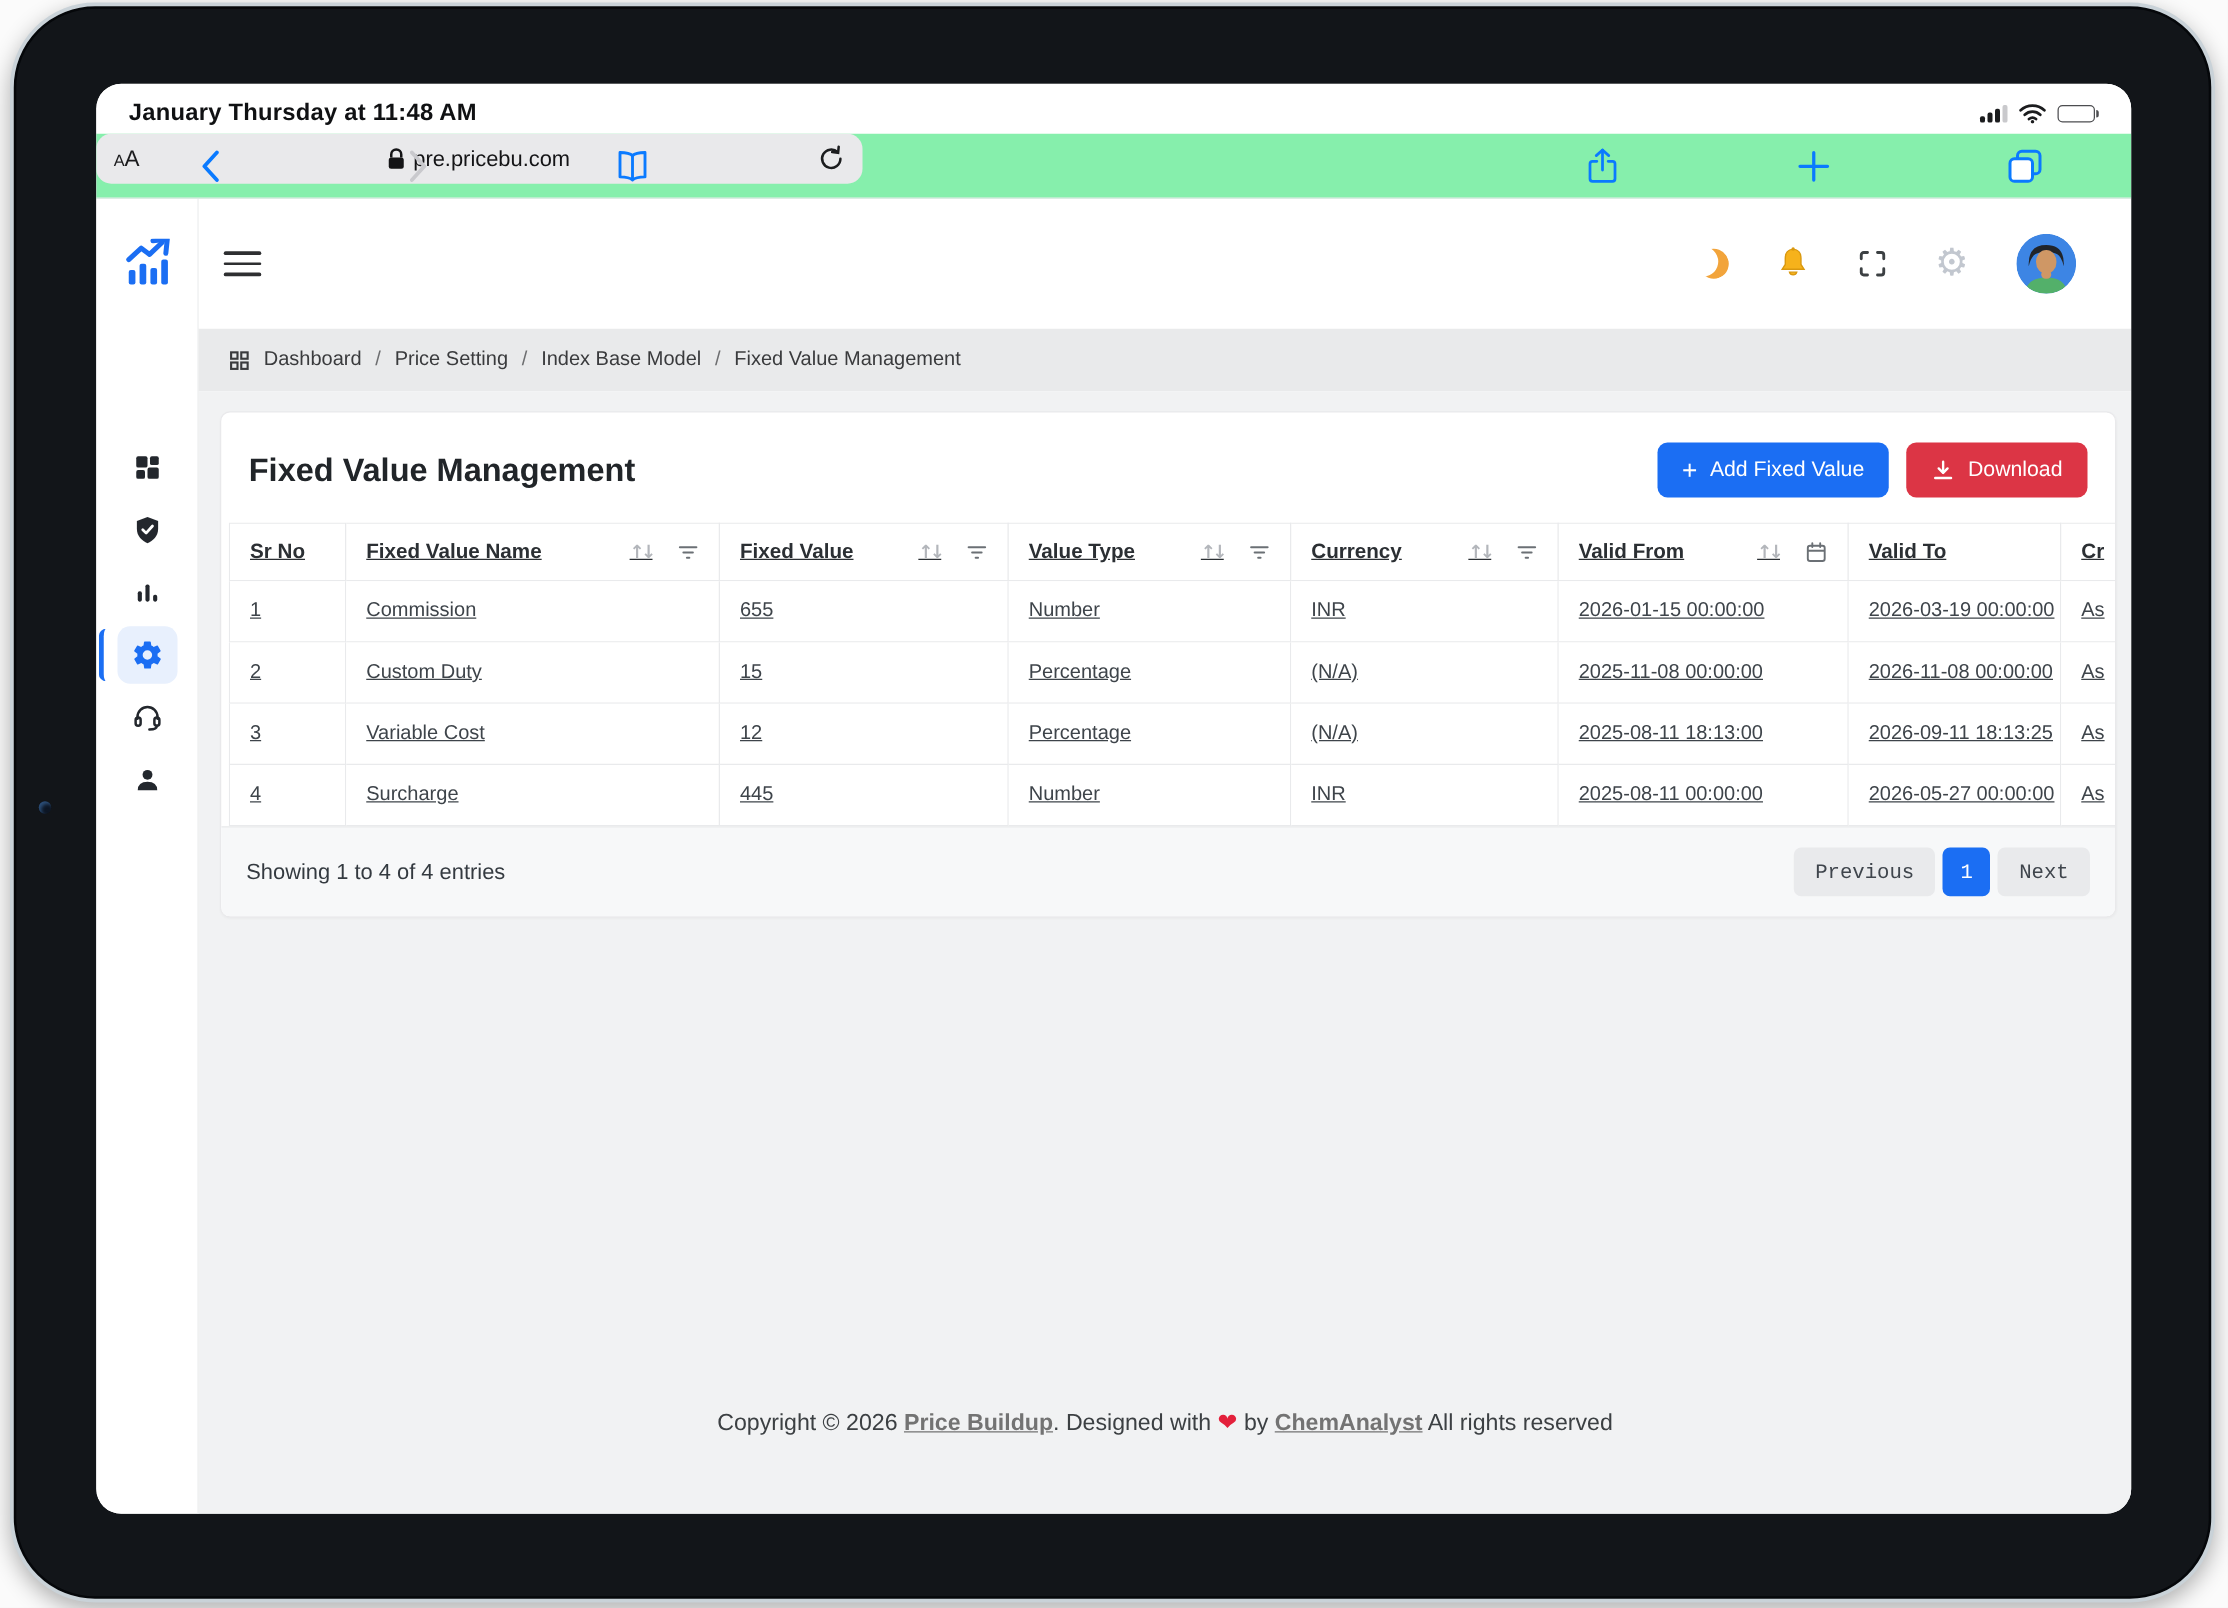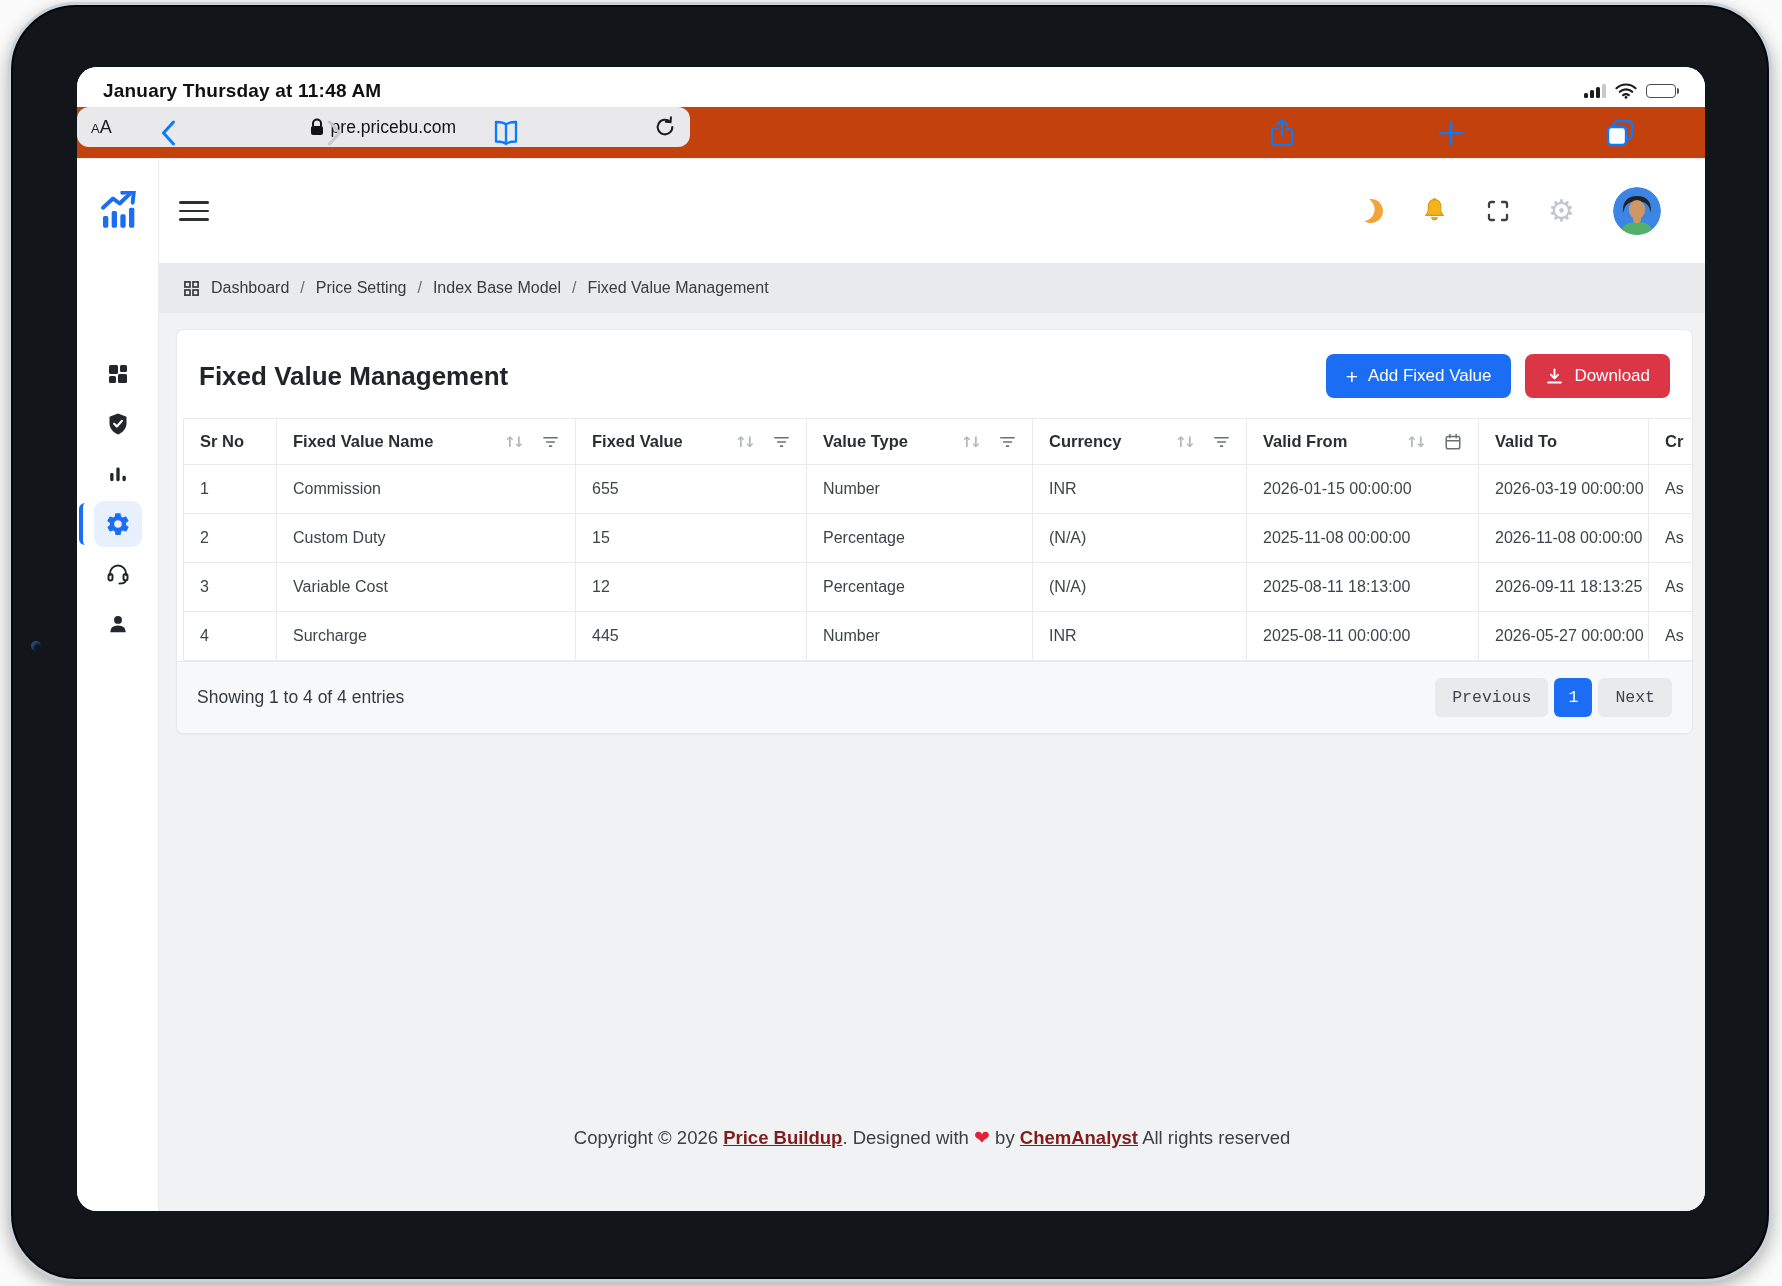--- a/index.html
+++ b/index.html
@@ -24,21 +24,21 @@
   .sigbars { display:flex; align-items:flex-end; gap:2px; }
   .sigbars i { display:block; width:4px; border-radius:1.5px; background:#1b1c1e; }
   .sigbars i:nth-child(1){height:5px;} .sigbars i:nth-child(2){height:8px;}
   .sigbars i:nth-child(3){height:11px;} .sigbars i:nth-child(4){height:14px; background:#c9c9cc;}
   .battery { display:flex; align-items:center; }
   .batt-body { width:30px; height:14px; border:1.5px solid #4c4d50; border-radius:4px; padding:1.5px; }
   .batt-fill { width:100%; height:100%; background:#1b1c1e; border-radius:2px; }
   .batt-tip { width:2.5px; height:6px; background:#4c4d50; border-radius:0 2px 2px 0; margin-left:1px; }
 
   
-  .safari-bar { position:relative; height:52px; background:#c2410c; border-bottom:1px solid #ebebee; flex:none; }
+  .safari-bar { position:relative; height:52px; background:#86efac; border-bottom:1px solid #ebebee; flex:none; }
   .sf { position:absolute; top:50%; transform:translateY(-50%); display:flex; align-items:center; justify-content:center; cursor:default; }
   .url-pill { left:501px; top:6px; transform:none; width:613px; height:40px; background:#e9e9eb;
               border-radius:12px; display:flex; align-items:center; padding:0 14px; }
   .aa { font-weight:500; color:#1b1b1d; }
   .aa .a1{font-size:13px;} .aa .a2{font-size:18px;}
   .url-center { flex:1; display:flex; align-items:center; justify-content:center; gap:7px;
                 font-size:17.5px; color:#141416; }
 
   
   .app-row { flex:1; display:flex; min-height:0; }
@@ -76,39 +76,39 @@
   .btn { height:44px; border:none; border-radius:8px; color:#fff; font-size:17px; font-weight:500;
          display:flex; align-items:center; gap:10px; padding:0 20px; cursor:pointer;
          font-family:inherit; }
   .btn-add { background:#1b6ef3; }
   .btn-dl  { background:#dc3545; }
   .btn-plus { font-size:21px; font-weight:400; line-height:1; }
 
   .table-wrap { margin:0 0 0 6px; overflow:hidden; }
   table.dtable { width:1516px; table-layout:fixed; border-collapse:separate; border-spacing:0; }
   .dtable th, .dtable td { border-bottom:1px solid #e9eaec; border-right:1px solid #e9eaec;
-                           text-align:left; white-space:nowrap; overflow:hidden; }
+                           text-align:left; white-space:nowrap; overflow:hidden;text-decoration:underline; }
   .dtable th { border-top:1px solid #e9eaec; padding:12px 16px; font-size:16.5px; font-weight:600; color:#2b2f33; height:47px; }
   .dtable th:first-child, .dtable td:first-child { border-left:1px solid #e9eaec; }
   .dtable th:last-child, .dtable td:last-child { border-right:none; }
   .dtable td { padding:14px 16px; font-size:16px; color:#3e444a; height:49px; background:#fff; }
   .th-inner { display:flex; align-items:center; }
   .th-icons { margin-left:auto; display:flex; align-items:center; gap:20px; }
   .sort-glyph { font-size:14.5px; color:#b3b6bb; letter-spacing:-3px; cursor:pointer; font-family:"DejaVu Sans",sans-serif; }
 
   .card-footer { display:flex; align-items:center; border-top:1px solid #e9eaec; background:#f7f8f9;
                  padding:16px 20px; }
   .entries { font-size:17.5px; color:#343a40; }
   .pager { margin-left:auto; display:flex; gap:6px; }
   .pbtn { background:#e9eaec; color:#3f454c; font-size:16.5px; padding:10px 17px; border-radius:6px;
           border:none; cursor:pointer; font-family:Liberation Mono, monospace; }
   .pbtn.pactive { background:#1b6ef3; color:#fff; min-width:38px; padding:10px 0; text-align:center; }
 
   .copyright { margin-top:auto; text-align:center; padding:20px 0 62px 0; font-size:18.5px; color:#3c4043; }
-  .copyright .link { color:#7f1d1d; font-weight:700; text-decoration:underline; cursor:pointer; }
+  .copyright .link { color:#737373; font-weight:700; text-decoration:underline; cursor:pointer; }
   .heart-glyph { color:#e3203b; font-size:19px; font-family:"DejaVu Sans",sans-serif; }
 
   svg { display:block; }
 </style>
 </head>
 <body>
 
 <div class="tablet">
   <div class="camera"></div>
 

